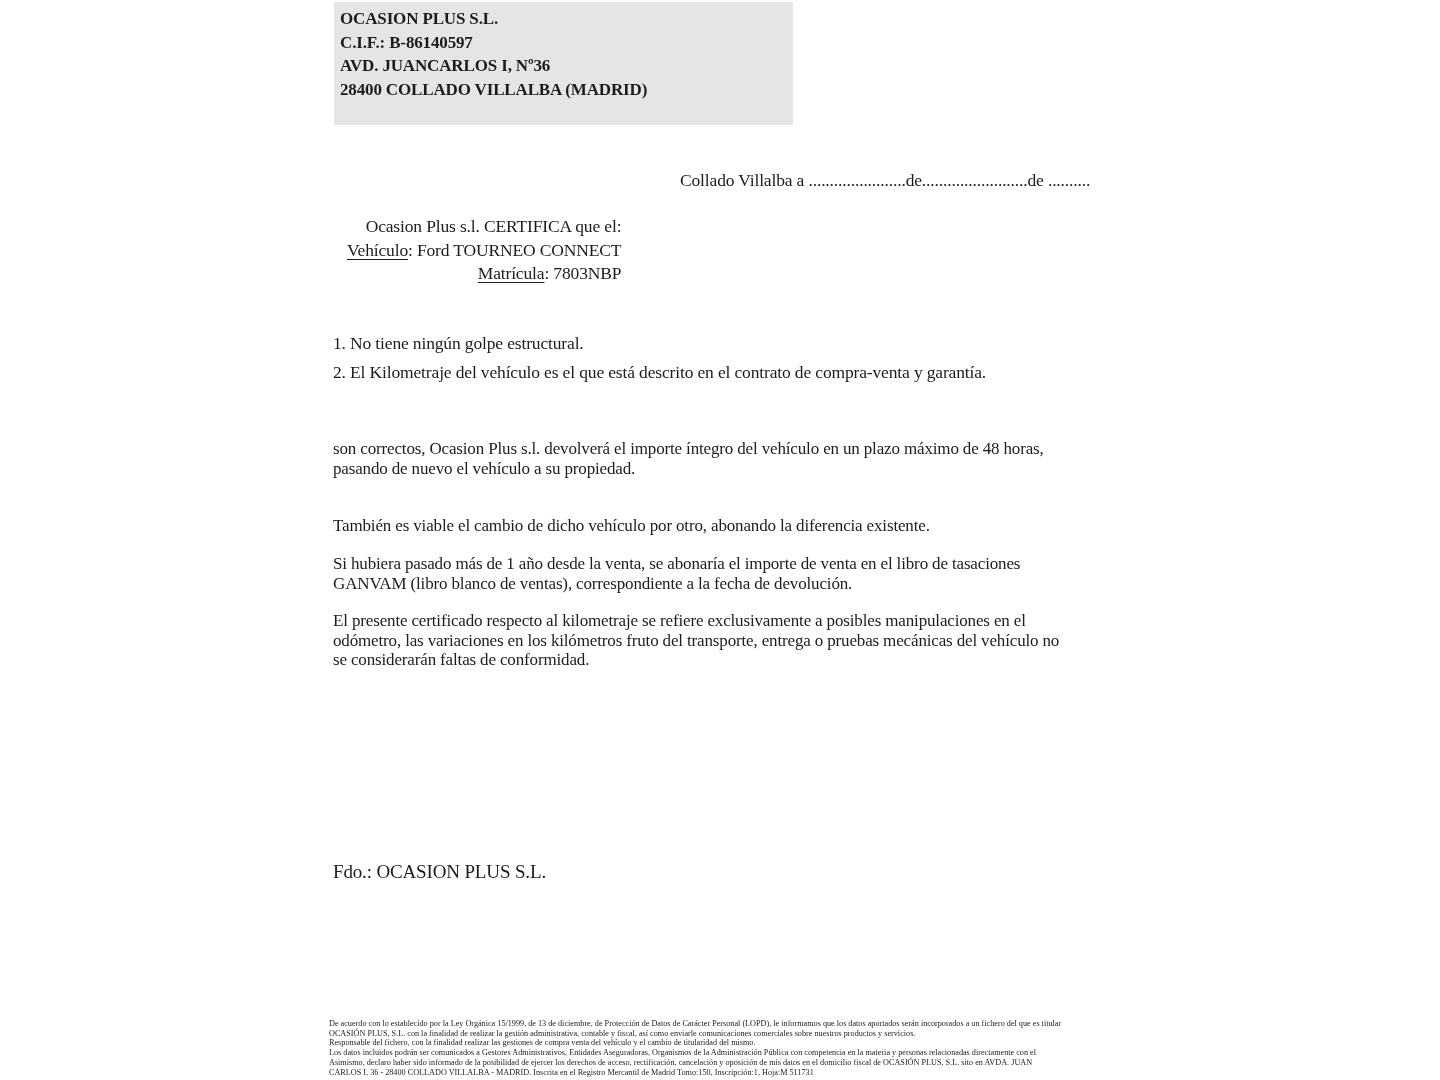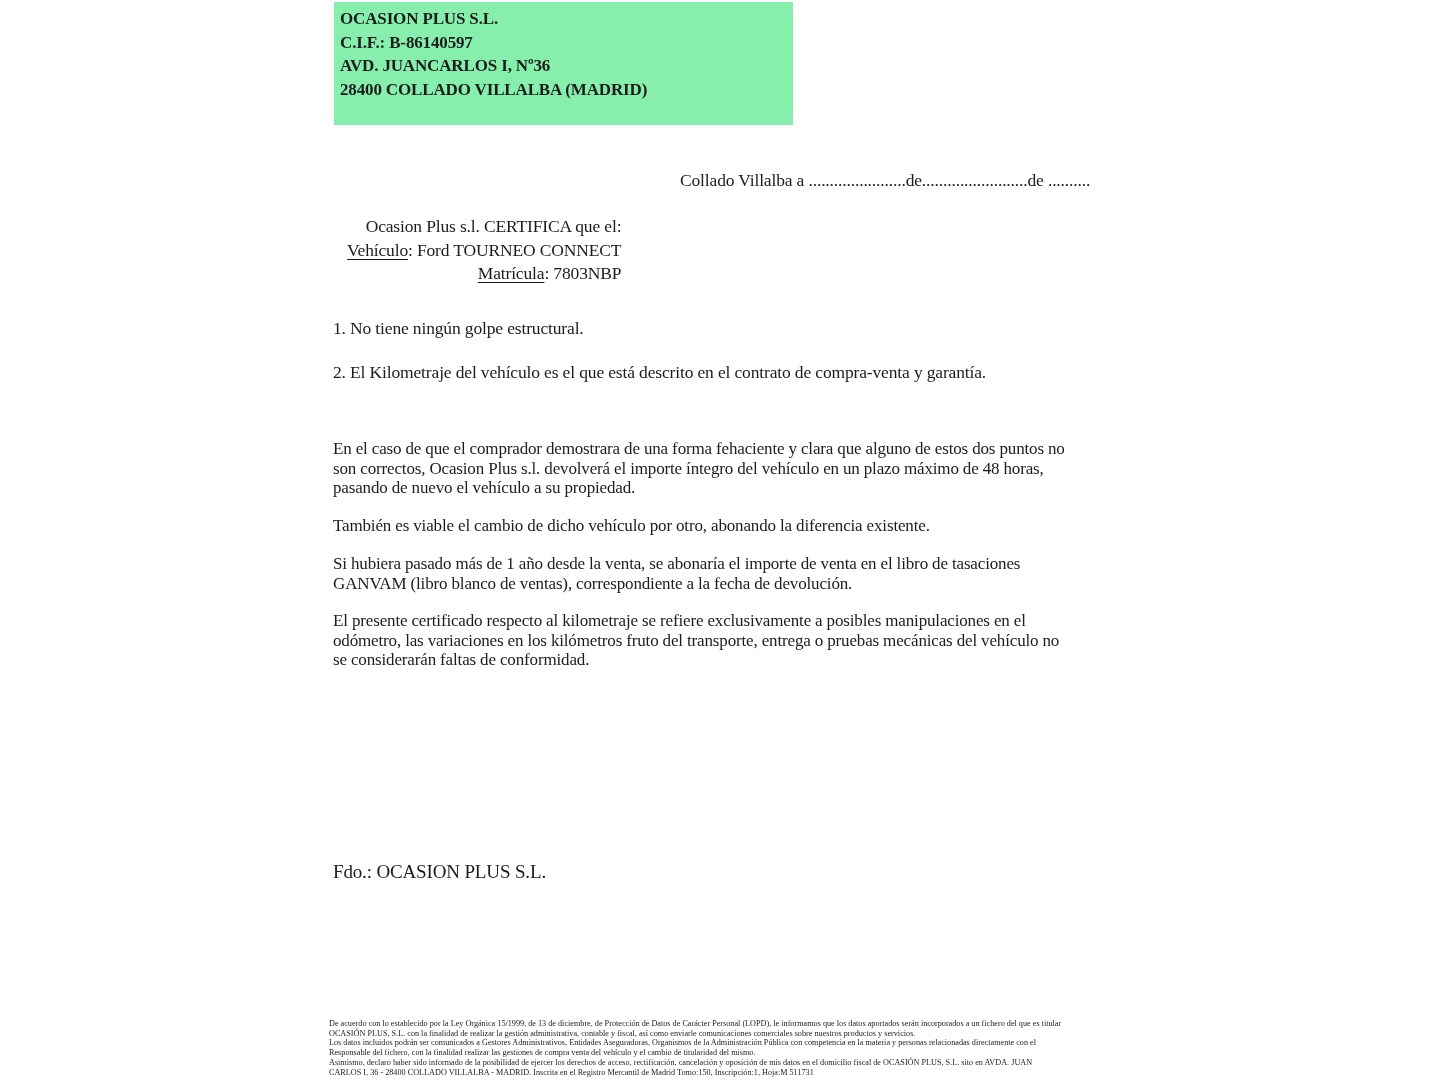--- a/index.html
+++ b/index.html
@@ -16,21 +16,21 @@
     overflow: hidden;
     letter-spacing: -0.15px;
   }
   .abs { position: absolute; }
 
   .header-box {
     left: 334px;
     top: 2px;
     width: 459px;
     height: 123px;
-    background: #86efac;
+    background: #e5e5e5;
     padding: 5px 0 0 6px;
     box-sizing: border-box;
   }
   .header-box .hline {
     font-weight: bold;
     font-size: 17px;
     line-height: 23.6px;
     white-space: nowrap;
   }
 
@@ -91,25 +91,24 @@
 </div>
 
 <div class="abs date-line">Collado Villalba a .......................de.........................de ..........</div>
 
 <div class="abs cert-block">
   <div class="cert-row">Ocasion Plus s.l. CERTIFICA que el:</div>
   <div class="cert-row"><span class="cert-label">Vehículo</span><span>: Ford TOURNEO CONNECT</span></div>
   <div class="cert-row"><span class="cert-label">Matrícula</span><span>: 7803NBP</span></div>
 </div>
 
-<div class="abs point" style="top:318px;text-align:center;">1. No tiene ningún golpe estructural.</div>
+<div class="abs point" style="top:333px;text-align:center;">1. No tiene ningún golpe estructural.</div>
 <div class="abs point" style="top:362px;">2. El Kilometraje del vehículo es el que está descrito en el contrato de compra-venta y garantía.</div>
 
 <div class="abs para" style="top:439px;">
-  <div class="pline">En el caso de que el comprador demostrara de una forma fehaciente y clara que alguno de estos dos puntos no</div>
   <div class="pline">son correctos, Ocasion Plus s.l. devolverá el importe íntegro del vehículo en un plazo máximo de 48 horas,</div>
   <div class="pline">pasando de nuevo el vehículo a su propiedad.</div>
 </div>
 
 <div class="abs para" style="top:516px;">
   <div class="pline">También es viable el cambio de dicho vehículo por otro, abonando la diferencia existente.</div>
 </div>
 
 <div class="abs para" style="top:554px;">
   <div class="pline">Si hubiera pasado más de 1 año desde la venta, se abonaría el importe de venta en el libro de tasaciones</div>
@@ -120,17 +119,17 @@
   <div class="pline">El presente certificado respecto al kilometraje se refiere exclusivamente a posibles manipulaciones en el</div>
   <div class="pline">odómetro, las variaciones en los kilómetros fruto del transporte, entrega o pruebas mecánicas del vehículo no</div>
   <div class="pline">se considerarán faltas de conformidad.</div>
 </div>
 
 <div class="abs signature">Fdo.: OCASION PLUS S.L.</div>
 
 <div class="abs fineprint">
   <div class="fline">De acuerdo con lo establecido por la Ley Orgánica 15/1999, de 13 de diciembre, de Protección de Datos de Carácter Personal (LOPD), le informamos que los datos aportados serán incorporados a un fichero del que es titular</div>
   <div class="fline">OCASIÓN PLUS, S.L. con la finalidad de realizar la gestión administrativa, contable y fiscal, así como enviarle comunicaciones comerciales sobre nuestros productos y servicios.</div>
+  <div class="fline">Responsable del fichero, con la finalidad realizar las gestiones de compra venta del vehículo y el cambio de titularidad del mismo.</div>
   <div class="fline">Los datos incluidos podrán ser comunicados a Gestores Administrativos, Entidades Aseguradoras, Organismos de la Administración Pública con competencia en la materia y personas relacionadas directamente con el</div>
-  <div class="fline">Responsable del fichero, con la finalidad realizar las gestiones de compra venta del vehículo y el cambio de titularidad del mismo.</div>
   <div class="fline">Asimismo, declaro haber sido informado de la posibilidad de ejercer los derechos de acceso, rectificación, cancelación y oposición de mis datos en el domicilio fiscal de OCASIÓN PLUS, S.L. sito en AVDA. JUAN</div>
   <div class="fline">CARLOS I, 36 - 28400 COLLADO VILLALBA - MADRID. Inscrita en el Registro Mercantil de Madrid Tomo:150, Inscripción:1, Hoja:M 511731</div>
 </div>
 
 </body></html>

